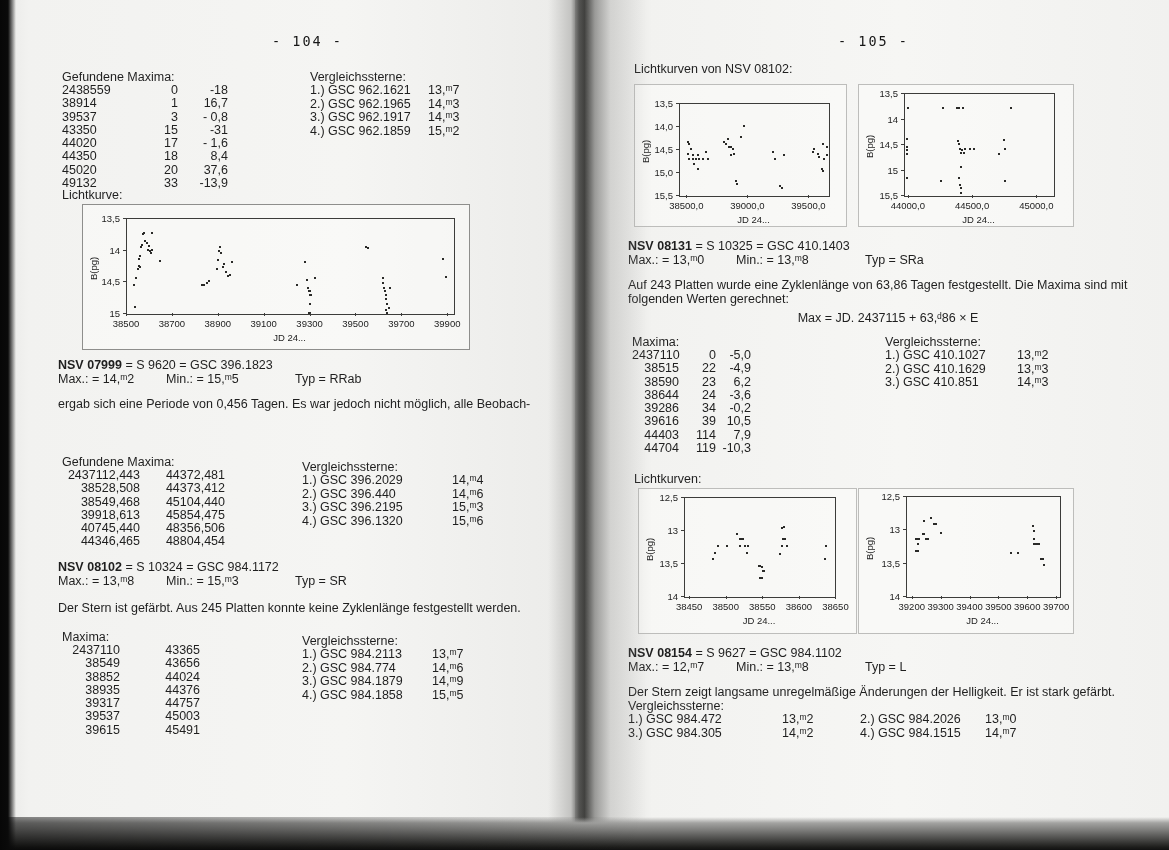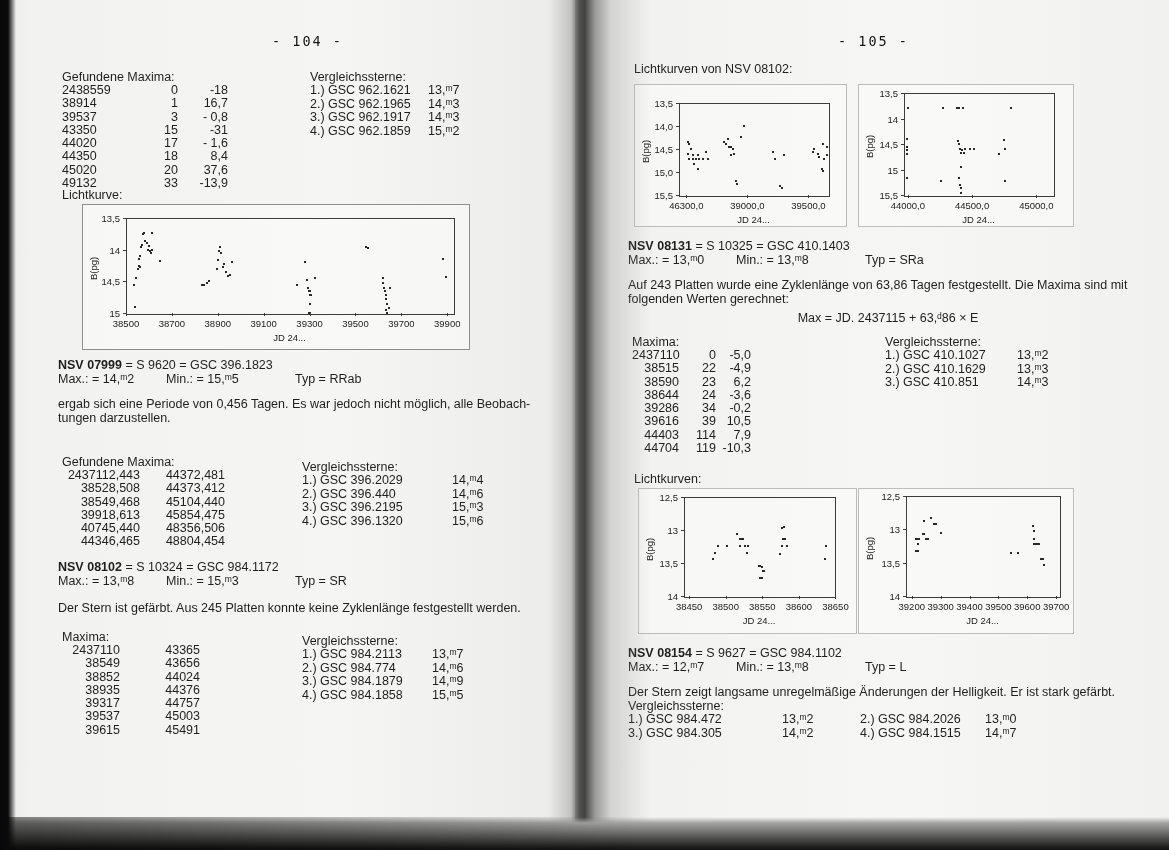--- a/index.html
+++ b/index.html
@@ -189,21 +189,20 @@
     </div>
 
   <div class="abs heading" style="left:58px;top:358px;"><span class="b">NSV 07999</span><span> = S 9620 = GSC 396.1823</span></div>
   <div class="abs mml" style="left:58px;top:372px;width:440px;">
     <span class="m0">Max.: = 14,ᵐ2</span>
     <span class="m1">Min.: = 15,ᵐ5</span>
     <span class="m2">Typ = RRab</span>
   </div>
   <div class="abs para" style="left:58px;top:397px;width:486px;">
       <div class="line">ergab sich eine Periode von 0,456 Tagen. Es war jedoch nicht möglich, alle Beobach-</div>
-      <div class="line">tungen darzustellen.</div>
     </div>
 
   <div class="abs label" style="left:62px;top:455px;">Gefundene Maxima:</div>
   <div class="abs tbl t2a" style="left:60px;top:469px;">
       <div class="trow"><span class="tcell">2437112,443</span><span class="tcell">44372,481</span></div>
       <div class="trow"><span class="tcell">38528,508</span><span class="tcell">44373,412</span></div>
       <div class="trow"><span class="tcell">38549,468</span><span class="tcell">45104,440</span></div>
       <div class="trow"><span class="tcell">39918,613</span><span class="tcell">45854,475</span></div>
       <div class="trow"><span class="tcell">40745,440</span><span class="tcell">48356,506</span></div>
       <div class="trow"><span class="tcell">44346,465</span><span class="tcell">48804,454</span></div>
@@ -289,21 +288,21 @@
         <div class="dot" style="left: 182.474px; top: 68.06px;"></div>
         <div class="dot" style="left: 183.451px; top: 71.28px;"></div>
         <div class="dot" style="left: 185.527px; top: 83.24px;"></div>
         <div class="dot" style="left: 187.481px; top: 84.62px;"></div>
         <div class="dot" style="left: 188.458px; top: 73.12px;"></div>
         <div class="dot" style="left: 190.534px; top: 68.98px;"></div>
         <div class="dot" style="left: 190.534px; top: 61.16px;"></div>
         <div class="dot" style="left: 187.481px; top: 57.94px;"></div>
       </div>
       <div class="tickx" style="left: 51.3279px; top: 110px;"></div>
-      <div class="xticklab" style="left: 51.3279px; top: 115px;">46300,0</div>
+      <div class="xticklab" style="left: 51.3279px; top: 115px;">38500,0</div>
       <div class="tickx" style="left: 112.393px; top: 110px;"></div>
       <div class="xticklab" style="left: 112.393px; top: 115px;">39000,0</div>
       <div class="tickx" style="left: 173.459px; top: 110px;"></div>
       <div class="xticklab" style="left: 173.459px; top: 115px;">39500,0</div>
       <div class="ticky" style="left: 41px; top: 18px;"></div>
       <div class="yticklab" style="left: 10px; top: 18px; width: 28px;">13,5</div>
       <div class="ticky" style="left: 41px; top: 41px;"></div>
       <div class="yticklab" style="left: 10px; top: 41px; width: 28px;">14,0</div>
       <div class="ticky" style="left: 41px; top: 64px;"></div>
       <div class="yticklab" style="left: 10px; top: 64px; width: 28px;">14,5</div>

